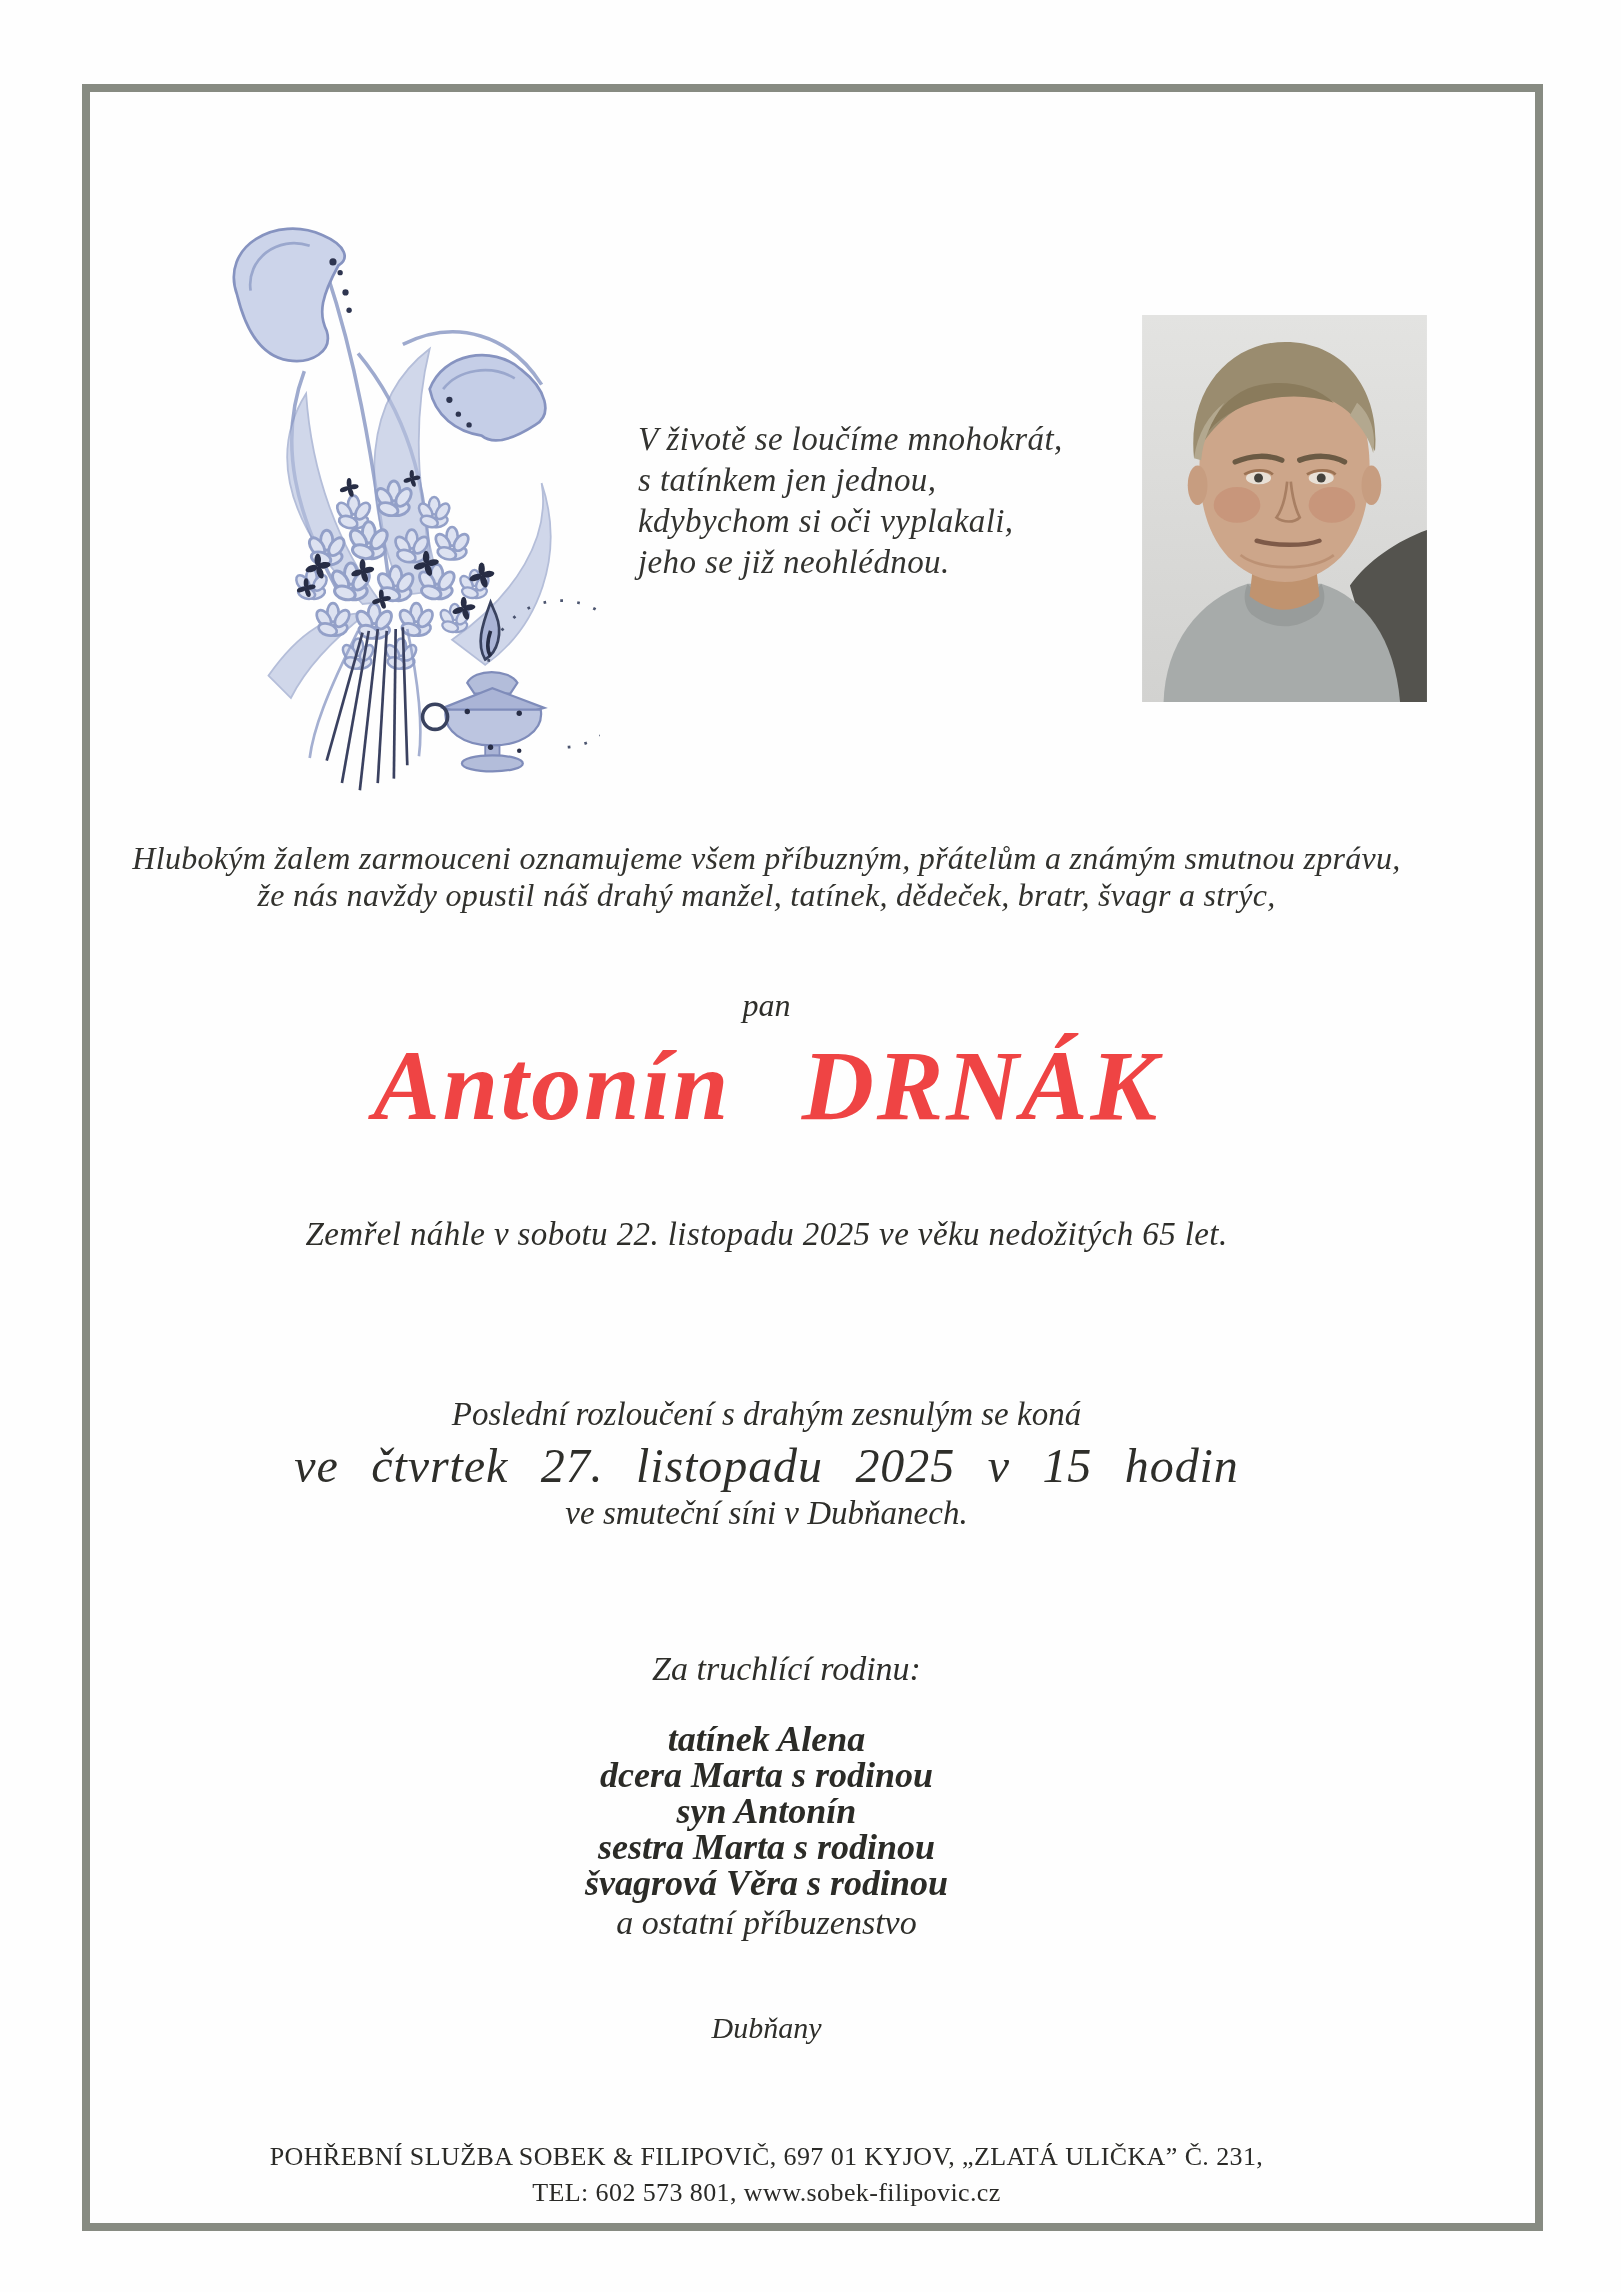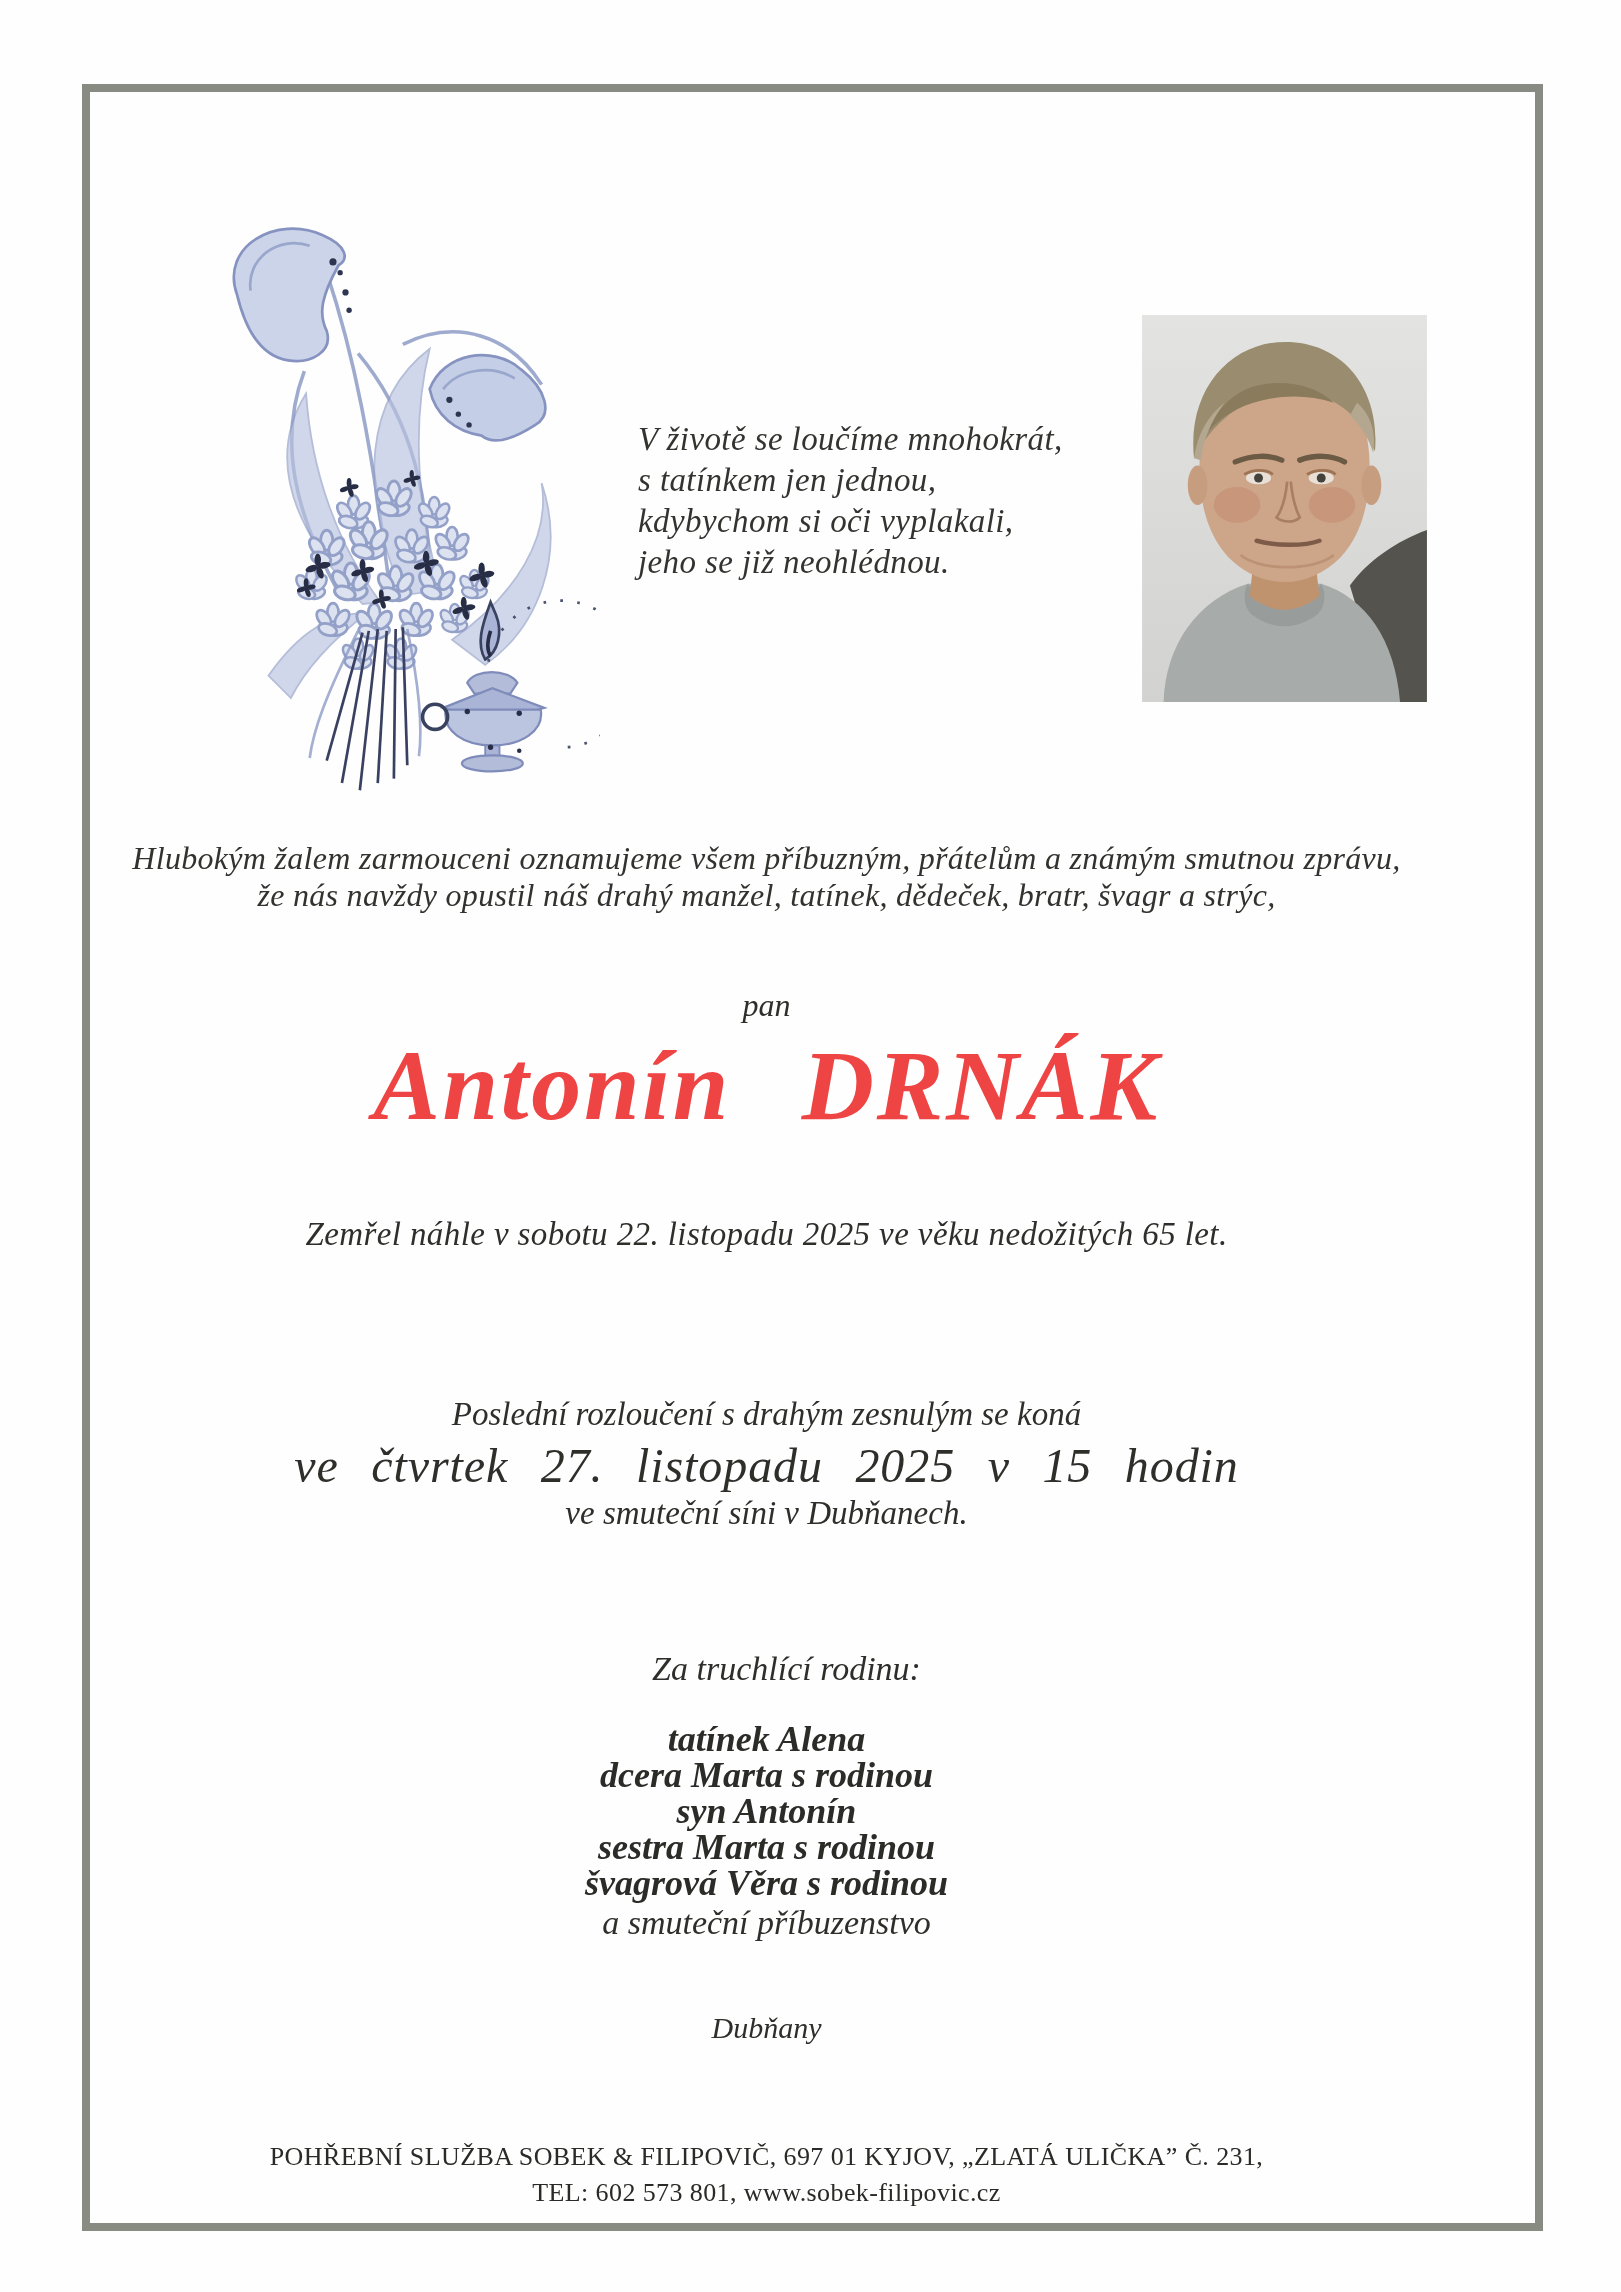--- a/index.html
+++ b/index.html
@@ -297,21 +297,21 @@
   <div class="abs centered family-heading">Za truchlící rodinu:</div>
 
   <div class="abs centered family-list">
     <div>tatínek Alena</div>
     <div>dcera Marta s rodinou</div>
     <div>syn Antonín</div>
     <div>sestra Marta s rodinou</div>
     <div>švagrová Věra s rodinou</div>
   </div>
 
-  <div class="abs centered family-closing">a smuteční příbuzenstvo</div>
+  <div class="abs centered family-closing">a ostatní příbuzenstvo</div>
 
   <div class="abs centered place">Dubňany</div>
 
   <div class="abs centered footer">
     <div>POHŘEBNÍ SLUŽBA SOBEK &amp; FILIPOVIČ, 697 01 KYJOV, „ZLATÁ ULIČKA” Č. 231,</div>
     <div>TEL: 602 573 801, www.sobek-filipovic.cz</div>
   </div>
 
 </div>
 

